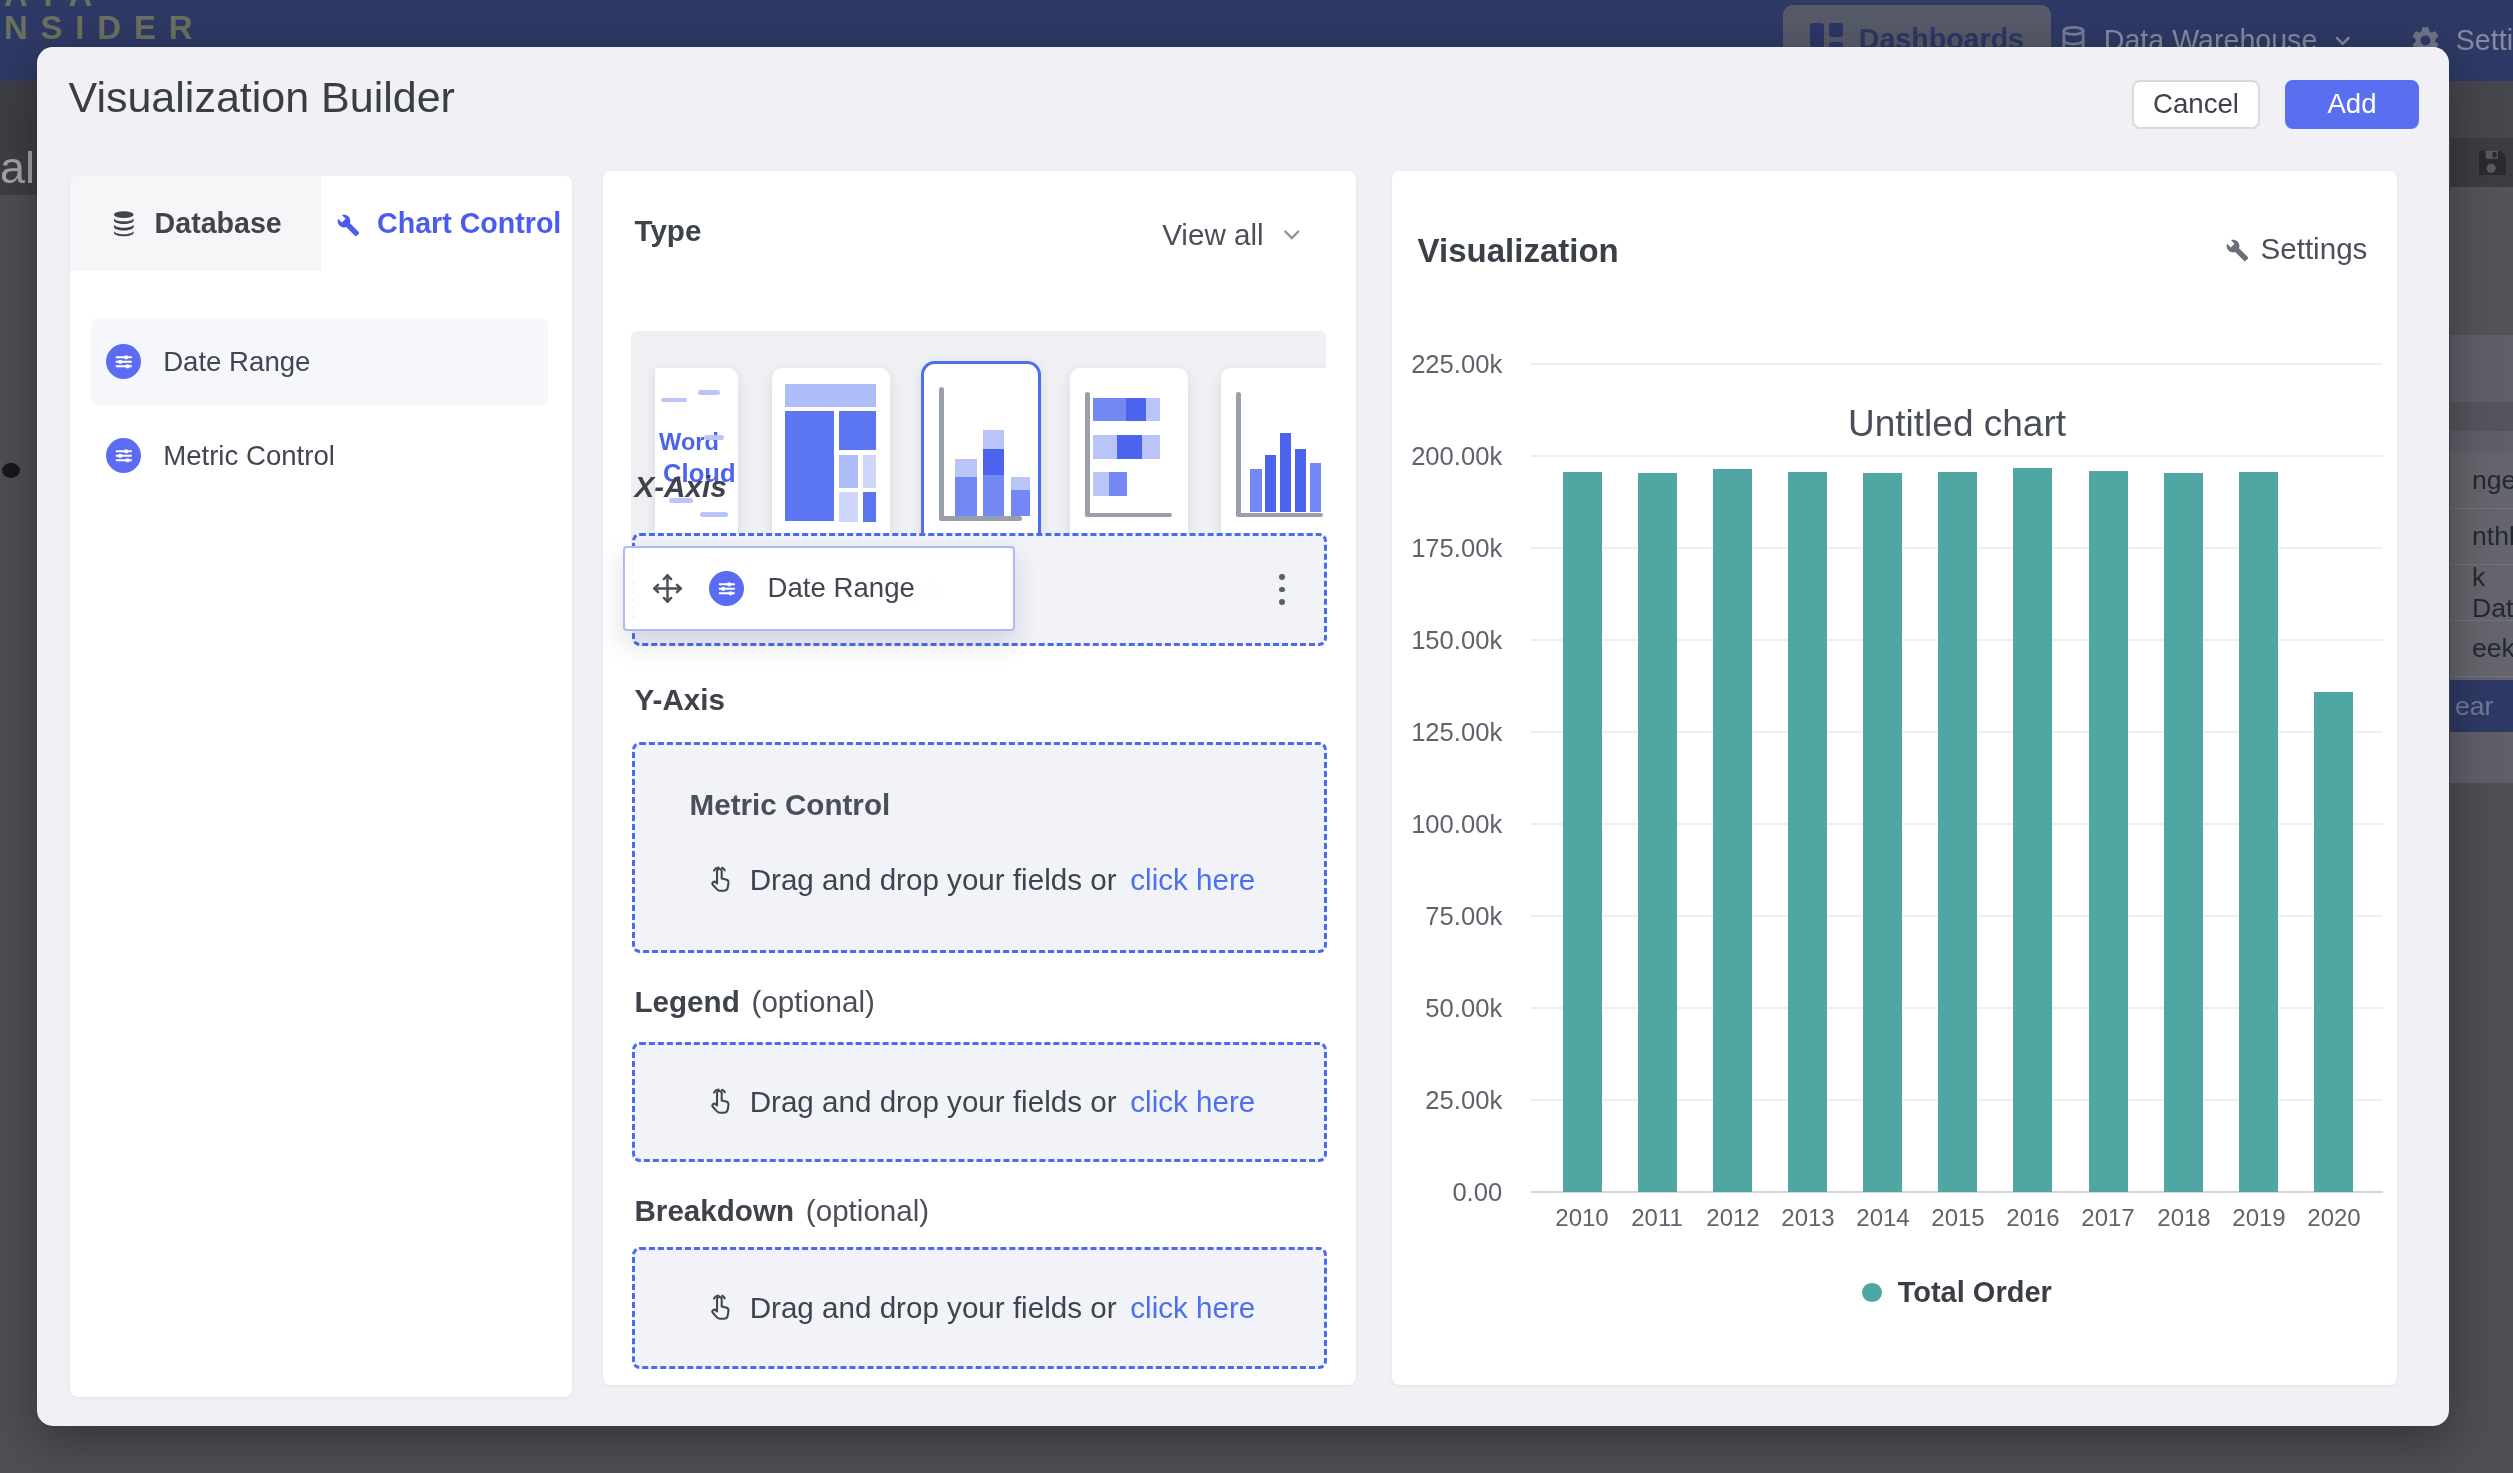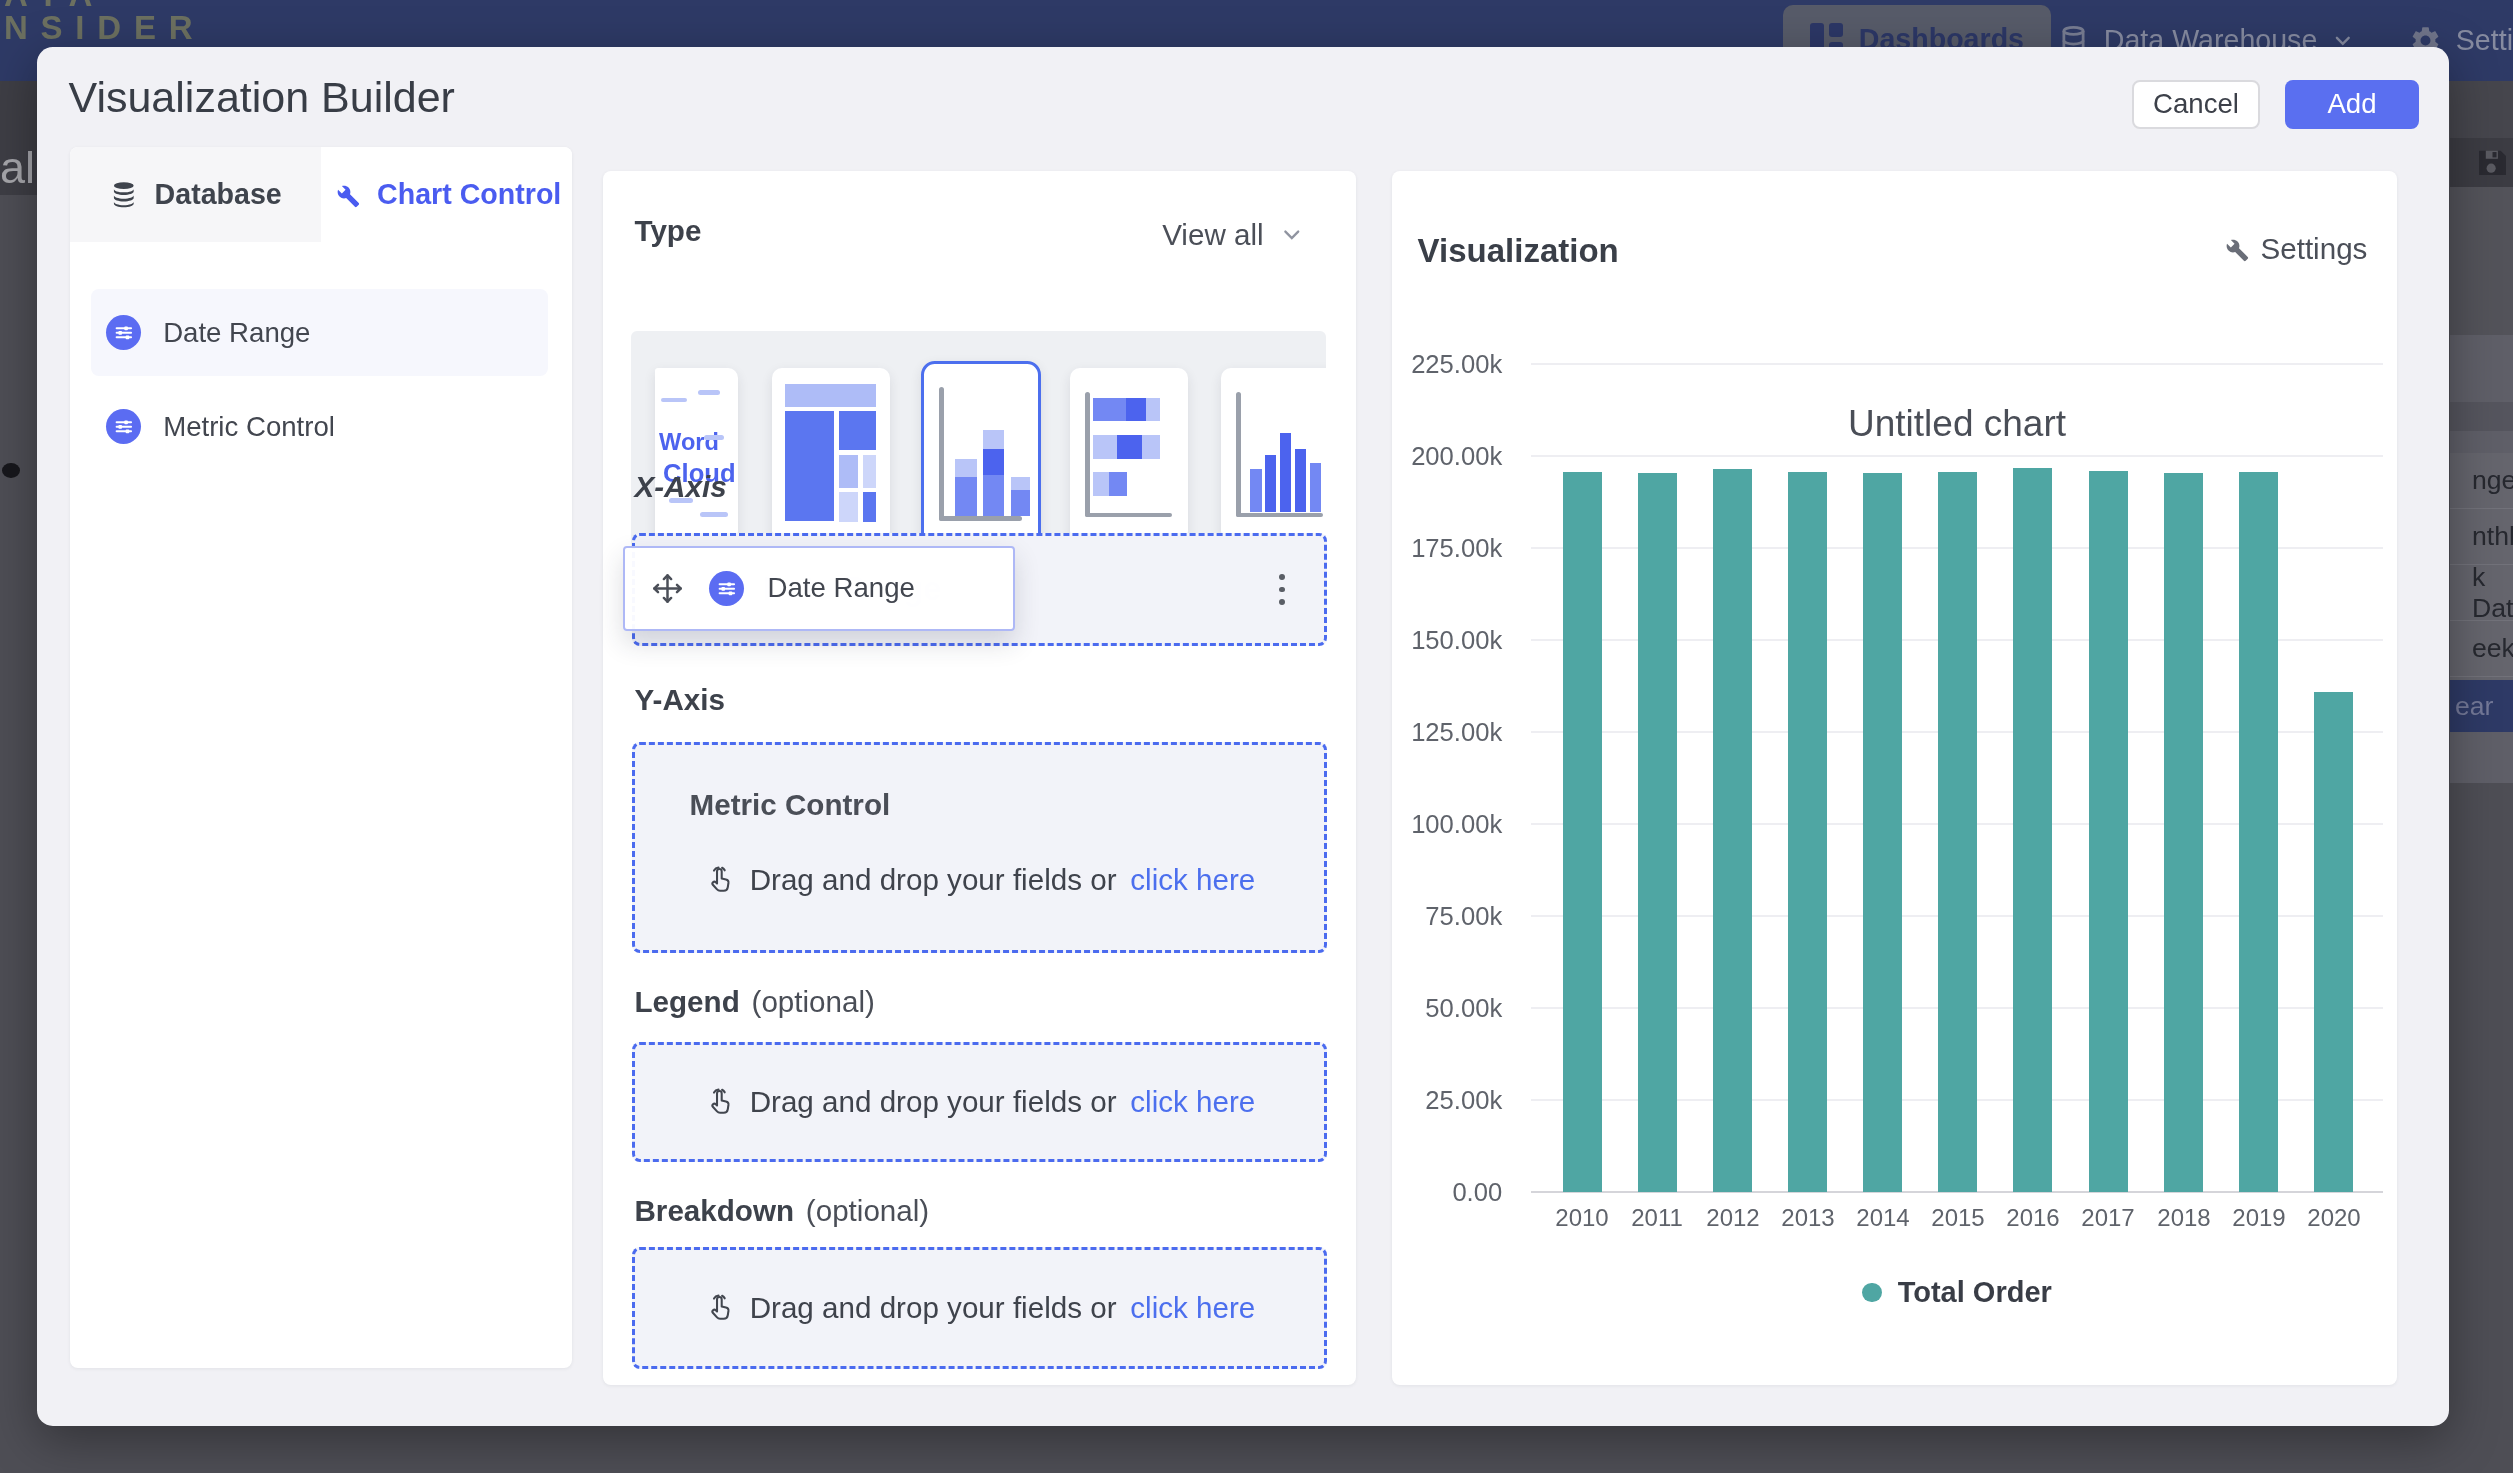--- a/index.html
+++ b/index.html
@@ -45,21 +45,21 @@
 
   
   .modal { position:absolute; left:37px; top:47px; width:2412px; height:1379px; background:#f1f1f5; border-radius:15.8px;
            box-shadow:0 13.8px 49px rgba(0,0,0,.35); }
   .m-title { position:absolute; left:31.5px; top:25.6px; font-size:43px; font-weight:500; color:#383d46; }
   .btn { position:absolute; top:32.5px; height:49px; border-radius:7.9px; font-size:27.6px; display:flex; align-items:center; justify-content:center; cursor:pointer; }
   .btn-cancel { left:2095px; width:128px; background:#fff; border:2px solid #dadade; color:#3c4049; }
   .btn-add { left:2248px; width:134px; background:#5a6ff0; color:#fff; }
 
   .card { position:absolute; background:#fff; border-radius:7.9px; box-shadow:0 1px 3.9px rgba(35,38,59,.07); }
-  .card-left { left:33px; top:100px; width:502px; height:1221px; }
+  .card-left { left:33px; top:129px; width:502px; height:1221px; }
   .card-mid { left:566px; top:124px; width:753px; height:1214px; }
   .card-right { left:1355px; top:124px; width:1005px; height:1214px; }
 
   
   .tabbar { height:95px; display:flex; border-radius:7.9px 7.9px 0 0; overflow:hidden; }
   .tab { flex:1; display:flex; align-items:center; justify-content:center; gap:15.8px; font-size:28.6px; font-weight:700; cursor:pointer; }
   .tab-db { background:#f6f6f8; color:#3f444d; }
   .tab-cc { background:#fff; color:#4a5cf0; }
   .field-row { position:absolute; left:20.7px; width:457px; display:flex; align-items:center; gap:21.7px; padding-left:15.8px; border-radius:7.9px; font-size:27.6px; color:#42464f; }
   .fr-1 { top:142px; height:87px; background:#f6f7fd; }

